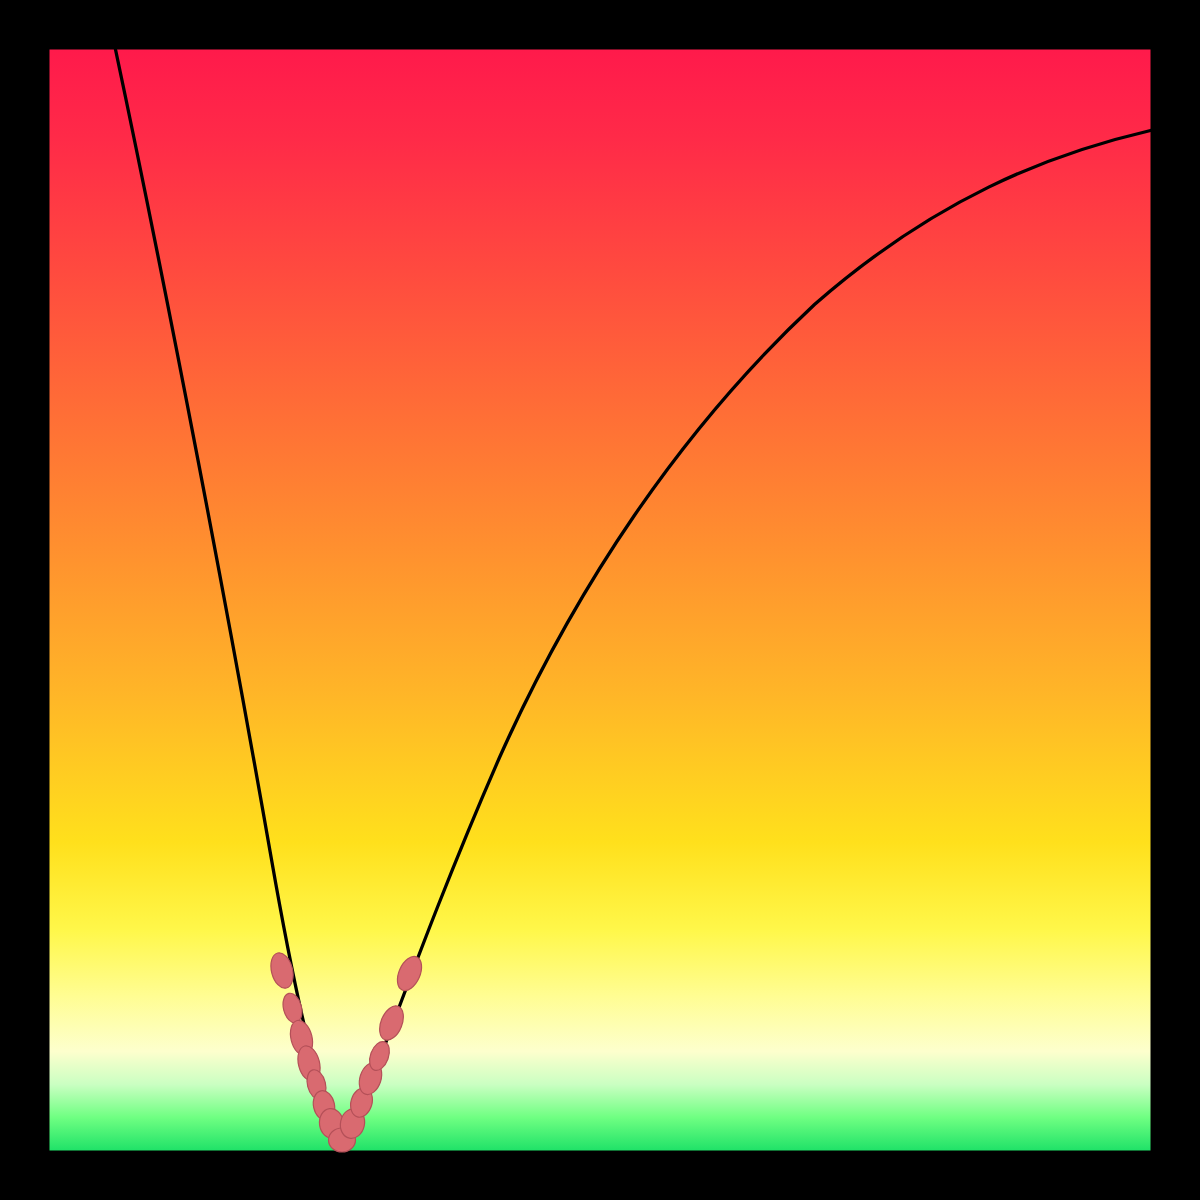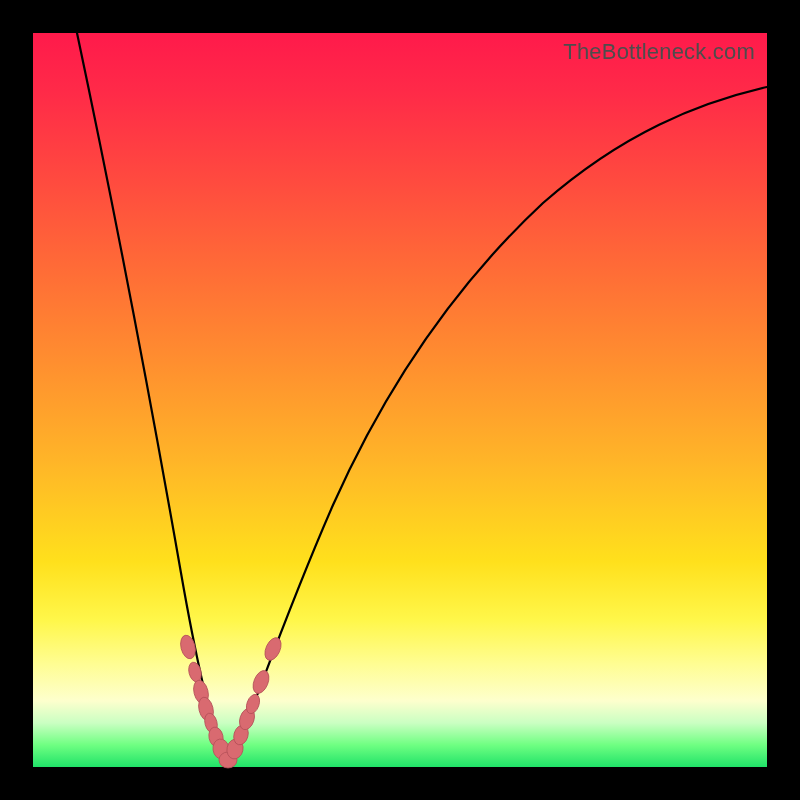--- a/index.html
+++ b/index.html
@@ -69,21 +69,20 @@
     fill: #d96a70;
     stroke: #b45058;
     stroke-width: 0.8;
   }
 </style>
 </head>
 <body>
 
 <div class="frame">
   <div class="plot">
-    <div class="watermark">TheBottleneck.com</div>
 
     <svg class="curves" viewBox="0 0 734 734">
 
       <path class="curve" d="M 44 0
                C 80 170, 120 380, 148 540
                C 162 620, 175 680, 188 716
                C 191 724, 193 728, 195 728"></path>
 
       <path class="curve" d="M 195 728
                C 198 728, 203 716, 212 694

